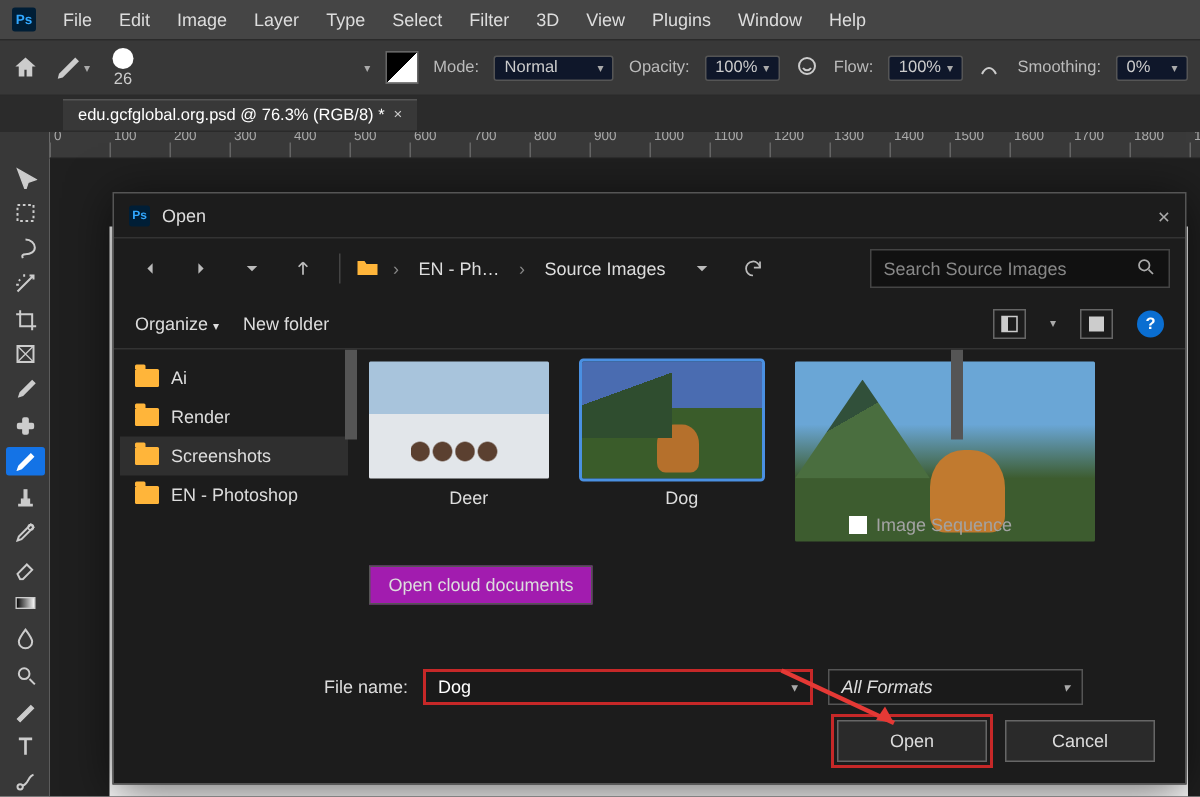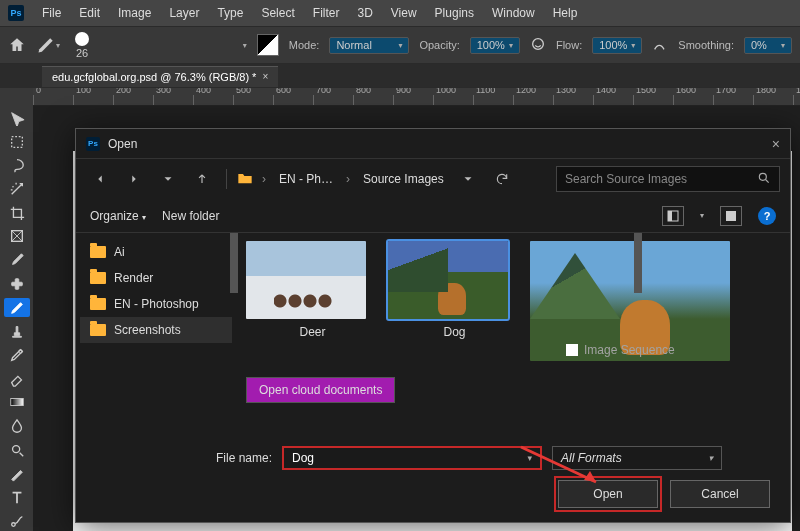--- a/index.html
+++ b/index.html
@@ -10,21 +10,21 @@
 .menubar .ps-logo { width: 16px; height: 16px; background: #001e36; color: #31a8ff; font-size: 9px; font-weight: bold; display: flex; align-items: center; justify-content: center; border-radius: 2px; margin-right: 8px; }
 .menubar .menu-item { padding: 3px 8px; cursor: default; }
 
 
 .optbar { background: #383838; height: 38px; display: flex; align-items: center; padding: 0 8px; gap: 10px; color: #ccc; font-size: 11px; border-top: 1px solid #2a2a2a; border-bottom: 1px solid #2a2a2a; }
 .optbar .home-icon, .optbar .brush-prev { display: flex; align-items: center; justify-content: center; }
 .optbar .home-icon svg { width: 18px; height: 18px; fill: #ccc; }
 .optbar .brush-dot { width: 24px; display:flex; flex-direction:column; align-items:center; gap:1px; }
 .optbar .brush-dot .dot { width: 14px; height: 14px; background: #fff; border-radius: 50%; }
 .optbar .brush-dot .sz { font-size: 11px; color:#ccc; }
-.optbar .sel { background: #0c4a6e; border: 1px solid #555; padding: 2px 6px; border-radius: 2px; display: flex; align-items: center; gap: 4px; min-width: 80px; height: 17px; }
+.optbar .sel { background: #0f172a; border: 1px solid #555; padding: 2px 6px; border-radius: 2px; display: flex; align-items: center; gap: 4px; min-width: 80px; height: 17px; }
 .optbar .sel.small { min-width: 48px; }
 .optbar .lbl { color: #bbb; }
 .optbar .chev { margin-left: auto; font-size: 8px; color: #aaa; }
 .optbar .swatch { width: 22px; height: 22px; background: linear-gradient(135deg,#000 50%, #fff 50%); border: 1px solid #666; }
 .optbar .iconbtn svg { width: 16px; height: 16px; }
 
 
 .tabstrip { background: #2b2b2b; height: 24px; display: flex; align-items: center; padding-left: 42px; }
 .tabstrip .tab { background: #383838; color: #fff; font-size: 11px; padding: 4px 10px; display: flex; align-items: flex-start; gap: 6px; border-top: 1px solid #555; }
 .tabstrip .tab .x { font-size: 10px; color: #ccc; }
@@ -51,21 +51,21 @@
 .dialog .titlebar .ps-sm { width: 14px; height: 14px; background:#001e36; color:#31a8ff; font-size:8px; font-weight:bold; display:flex; align-items:center; justify-content:center; border-radius:2px; margin-right:8px; }
 .dialog .titlebar .tclose { margin-left: auto; font-size: 14px; color: #aaa; }
 
 .dialog .navrow { height: 40px; display: flex; align-items: center; padding: 0 10px; gap: 6px; }
 .navrow .navbtn { width: 28px; height: 28px; display:flex; align-items:center; justify-content:center; color:#bbb; }
 .navrow .navbtn svg { width:14px; height:14px; fill:#bbb; }
 .navrow .sep { width: 1px; height: 20px; background: #444; margin: 0 4px; }
 .navrow .folder-ico { color: #ffb53a; }
 .navrow .crumb { padding: 0 4px; }
 .navrow .crumb-sep { color: #888; padding: 0 3px; }
-.navrow .search { margin-left: auto; width: 224px; height: 26px; background: #111; border: 1px solid #444; display:flex; align-items:center; padding: 0 8px; color:#888; }
+.navrow .search { margin-left: auto; width: 200px; height: 26px; background: #111; border: 1px solid #444; display:flex; align-items:center; padding: 0 8px; color:#888; }
 .navrow .search .sic { margin-left: auto; }
 
 .dialog .cmdrow { height: 34px; display:flex; align-items:center; padding: 0 14px; gap: 16px; border-bottom: 1px solid #333; }
 .cmdrow .spacer { flex: 1; }
 .cmdrow .vbtn { width: 22px; height: 20px; border: 1px solid #666; display:flex; align-items:center; justify-content:center; }
 .cmdrow .help { width: 18px; height: 18px; border-radius: 50%; background:#0a6ed1; color:#fff; display:flex; align-items:center; justify-content:center; font-size:11px; font-weight:bold; }
 
 .dialog .body { flex: 1; display: flex; overflow: hidden; }
 .body .tree { width: 160px; padding: 6px 4px; }
 .tree .titem { display:flex; align-items:center; gap:8px; padding: 6px 10px; }
@@ -541,27 +541,27 @@
   <div class="body">
     <div class="tree" id="tree">
         <div class="titem">
           <div class="fold"></div>
           <span>Ai</span>
         </div>
         <div class="titem">
           <div class="fold"></div>
           <span>Render</span>
         </div>
+        <div class="titem sel">
+          <div class="fold"></div>
+          <span>Screenshots</span>
+        </div>
         <div class="titem">
           <div class="fold"></div>
           <span>EN - Photoshop</span>
-        </div>
-        <div class="titem sel">
-          <div class="fold"></div>
-          <span>Screenshots</span>
         </div>
       </div>
     <div class="files">
       <div class="scrollthumb" style="left:-6px; top:0;"></div>
       <div class="thumbs" id="thumbs">
           <div class="thumb">
             <div class="img deer"></div>
             <div class="cap">Deer</div>
           </div>
           <div class="thumb sel">

